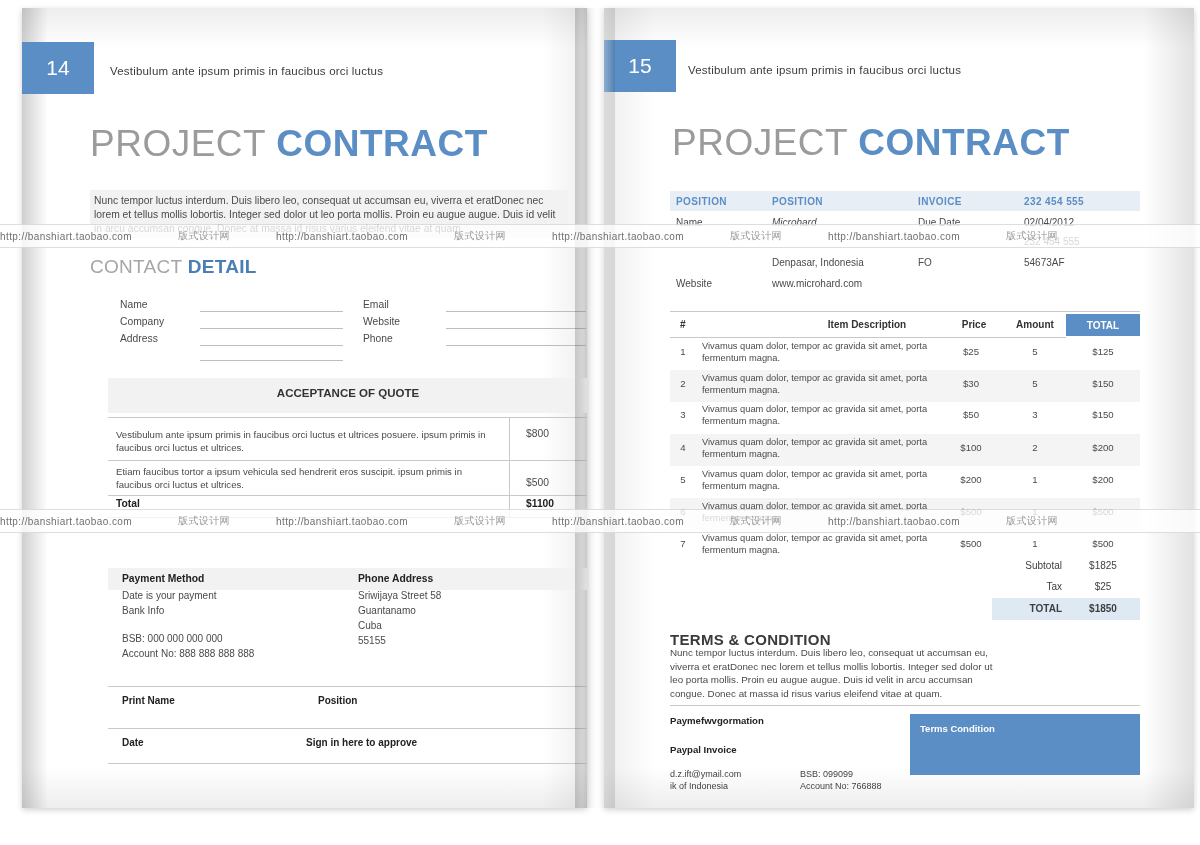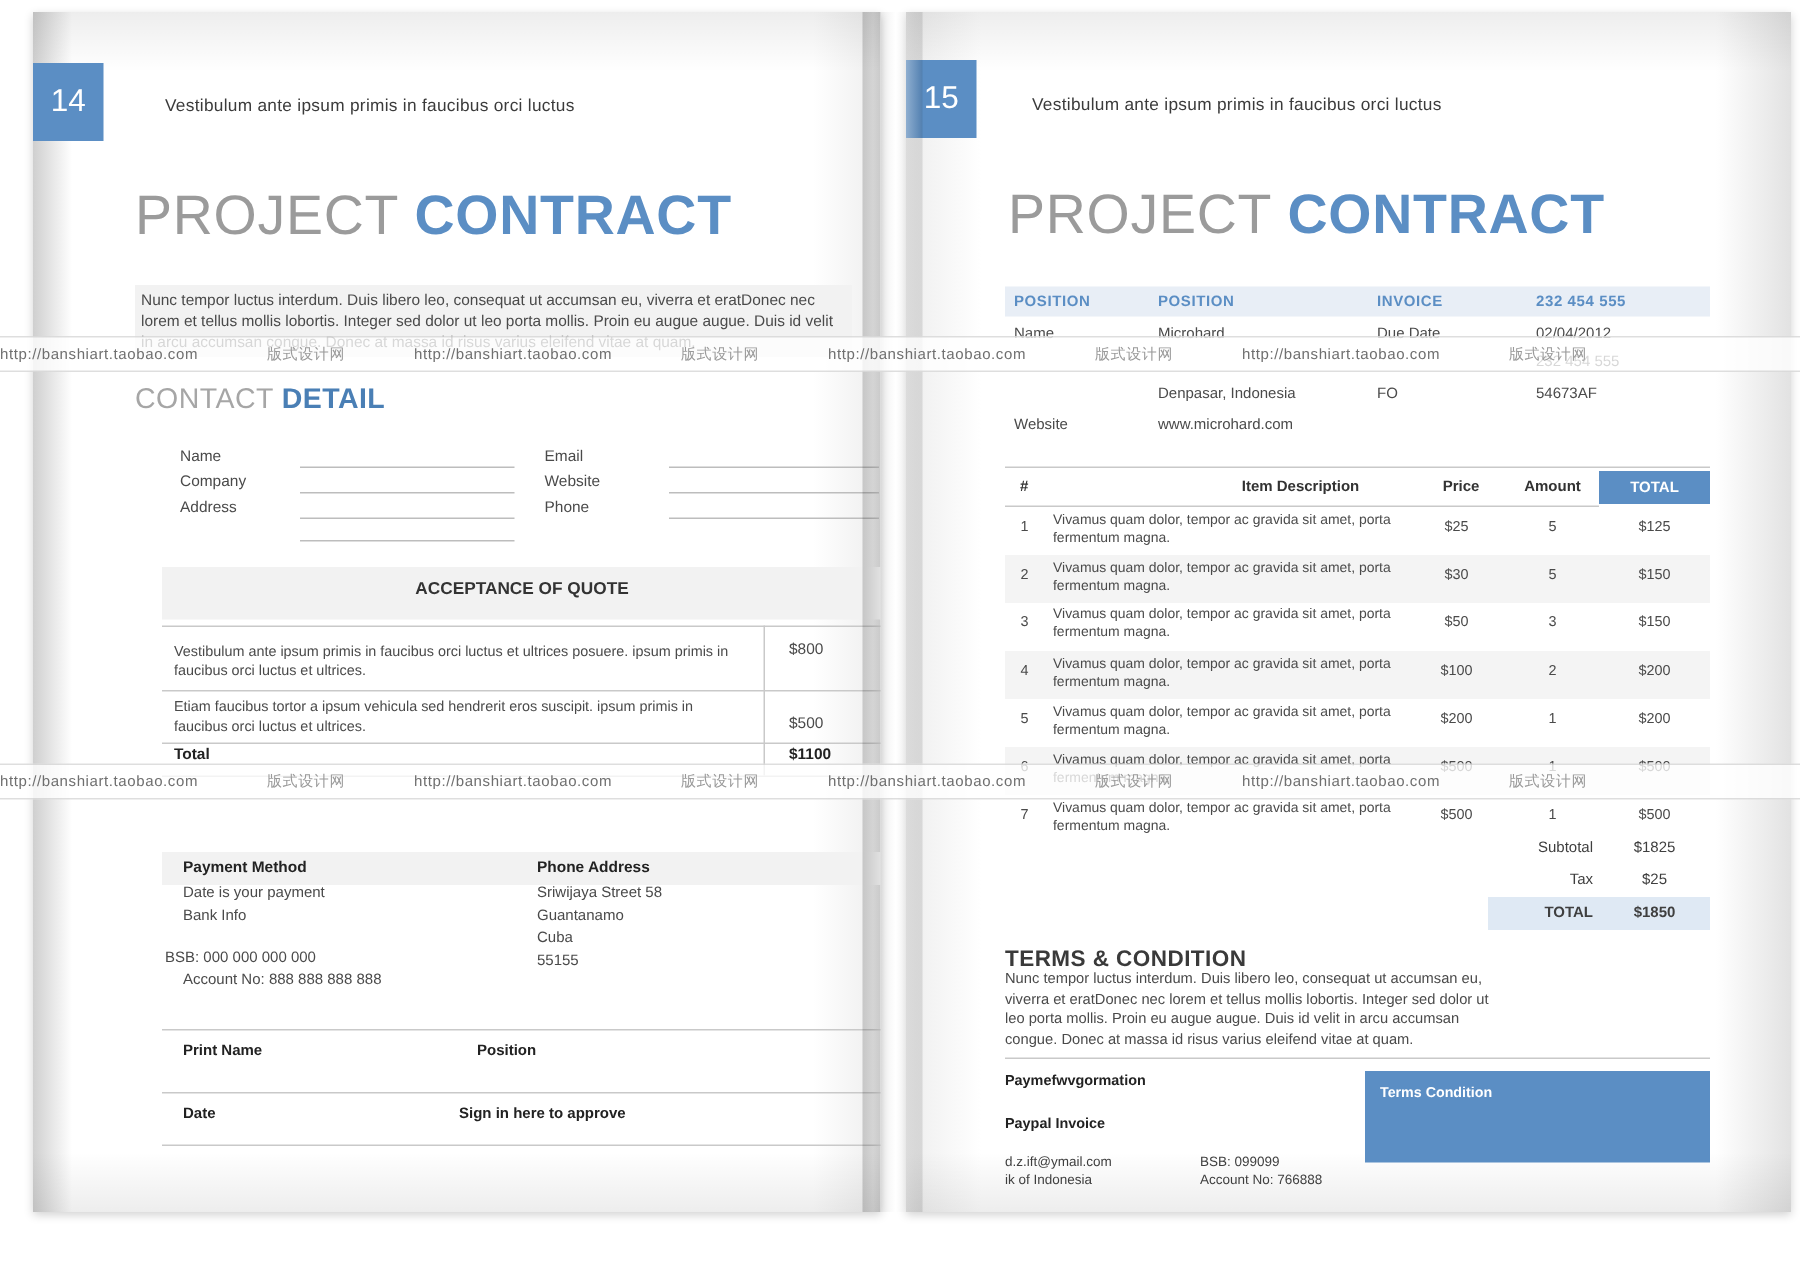--- a/index.html
+++ b/index.html
@@ -38,21 +38,21 @@
     background:linear-gradient(to bottom, rgba(0,0,0,0.07), rgba(0,0,0,0));
     pointer-events:none;
   }
   .page-shade-bottom{
     position:absolute;left:0;bottom:0;width:100%;height:40px;
     background:linear-gradient(to top, rgba(0,0,0,0.07), rgba(0,0,0,0));
     pointer-events:none;
   }
   
   .pg-badge{
-    position:absolute;width:47px;height:52px;background:#5b8ec4;
+    position:absolute;width:72px;height:52px;background:#5b8ec4;
     color:#ffffff;font-size:21px;display:flex;align-items:center;justify-content:center;
   }
   .pg-head-text{
     position:absolute;font-size:11.5px;color:#3b3b3b;letter-spacing:.2px;
   }
   
   .big-title{position:absolute;font-size:37px;letter-spacing:.5px;}
   .big-title .grey{color:#9b9b9b;}
   .big-title .blue{color:#5b8ec4;font-weight:bold;}
   .sec-title{position:absolute;font-size:19px;letter-spacing:.3px;}
@@ -179,21 +179,21 @@
     <div class="acc-amt bold-s" style="left:504px;top:490px;">$1100</div>
     <div class="hline" style="left:86px;top:509px;width:480px;"></div>
     <div class="vline" style="left:487px;top:409px;height:100px;"></div>
 
     <div class="bg-light" style="left:86px;top:560px;width:480px;height:22px;"></div>
     <div class="pm-head" style="left:100px;top:565px;">Payment Method</div>
     <div class="pm-head" style="left:336px;top:565px;">Phone Address</div>
 
     <div class="pm-text" style="left:100px;top:580px;">Date is your payment</div>
     <div class="pm-text" style="left:100px;top:595px;">Bank Info</div>
-    <div class="pm-text" style="left:88px;top:623px;">BSB: 000 000 000 000</div>
+    <div class="pm-text" style="left:100px;top:623px;">BSB: 000 000 000 000</div>
     <div class="pm-text" style="left:100px;top:638px;">Account No: 888 888 888 888</div>
 
     <div class="pm-text" style="left:336px;top:580px;">Sriwijaya Street 58</div>
     <div class="pm-text" style="left:336px;top:595px;">Guantanamo</div>
     <div class="pm-text" style="left:336px;top:610px;">Cuba</div>
     <div class="pm-text" style="left:336px;top:625px;">55155</div>
 
     <div class="hline" style="left:86px;top:678px;width:480px;"></div>
     <div class="sig-label" style="left:100px;top:687px;">Print Name</div>
     <div class="sig-label" style="left:296px;top:687px;">Position</div>
@@ -214,21 +214,21 @@
       <span class="grey">PROJECT </span><span class="blue">CONTRACT</span>
     </div>
 
     <div class="inv-head-bar" style="left:66px;top:183px;width:470px;height:20px;"></div>
     <div class="inv-h" style="left:72px;top:188px;">POSITION</div>
     <div class="inv-h" style="left:168px;top:188px;">POSITION</div>
     <div class="inv-h" style="left:314px;top:188px;">INVOICE</div>
     <div class="inv-h" style="left:420px;top:188px;">232 454 555</div>
 
     <div class="inv-t" style="left:72px;top:209px;">Name</div>
-    <div class="inv-t" style="left:168px;top:209px;">Microhard</div>
+    <div class="inv-t" style="left:168px;top:209px;font-style:italic;">Microhard</div>
     <div class="inv-t" style="left:314px;top:209px;">Due Date</div>
     <div class="inv-t" style="left:420px;top:209px;">02/04/2012</div>
 
     <div class="inv-t" style="left:420px;top:228px;">232 454 555</div>
 
     <div class="inv-t" style="left:168px;top:249px;">Denpasar, Indonesia</div>
     <div class="inv-t" style="left:314px;top:249px;">FO</div>
     <div class="inv-t" style="left:420px;top:249px;">54673AF</div>
 
     <div class="inv-t" style="left:72px;top:270px;">Website</div>

